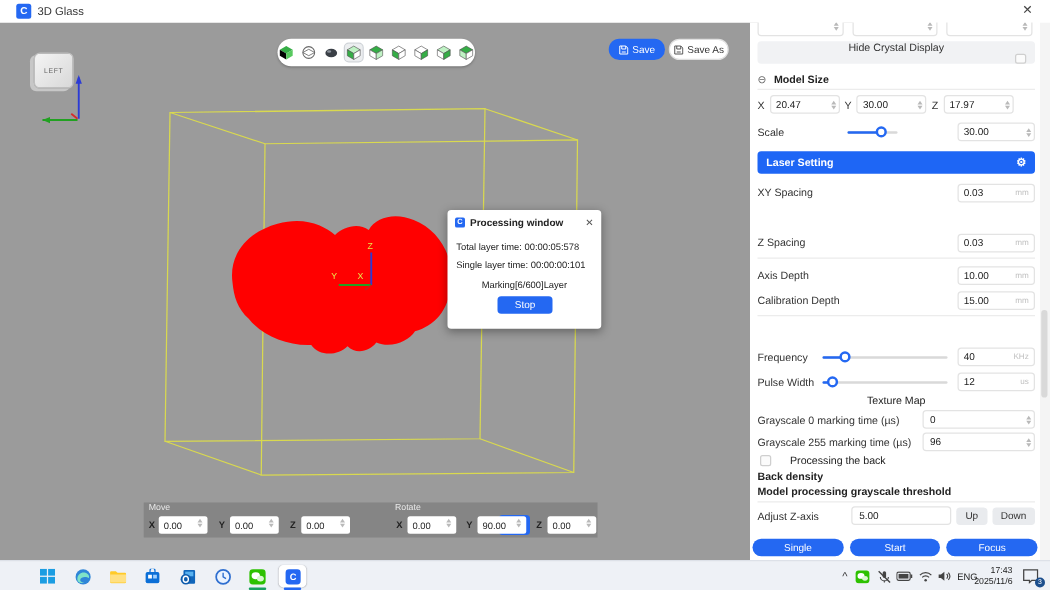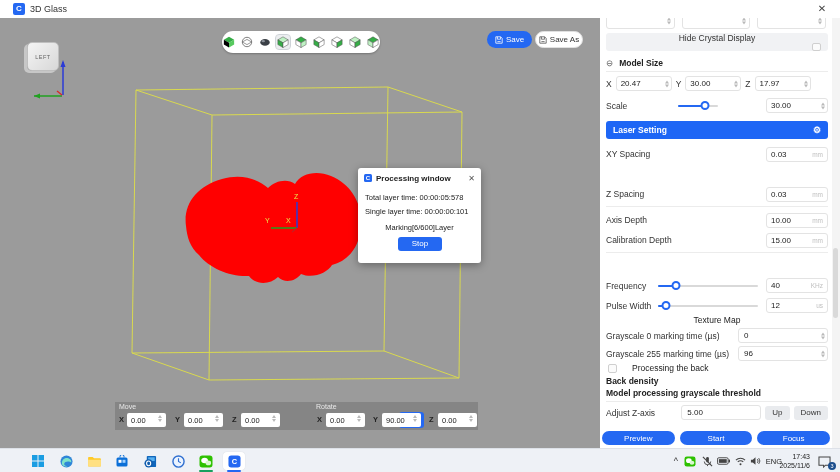--- a/index.html
+++ b/index.html
@@ -455,21 +455,21 @@
   <div class="divider" style="top:383px"></div>
 
   <div id="adjust-row">
     <span>Adjust Z-axis</span>
     <span id="adjust-input"><input value="5.00" style=""></span>
     <span class="ud-btn">Up</span>
     <span class="ud-btn">Down</span>
   </div>
 
   <div id="action-row">
-    <span class="action-btn">Preview</span>
+    <span class="action-btn">Single</span>
     <span class="action-btn">Start</span>
     <span class="action-btn">Focus</span>
   </div>
 </div>
 
 <div id="side-scrollbar">
   <div id="side-thumb"></div>
 </div>
 
 <div id="taskbar">

